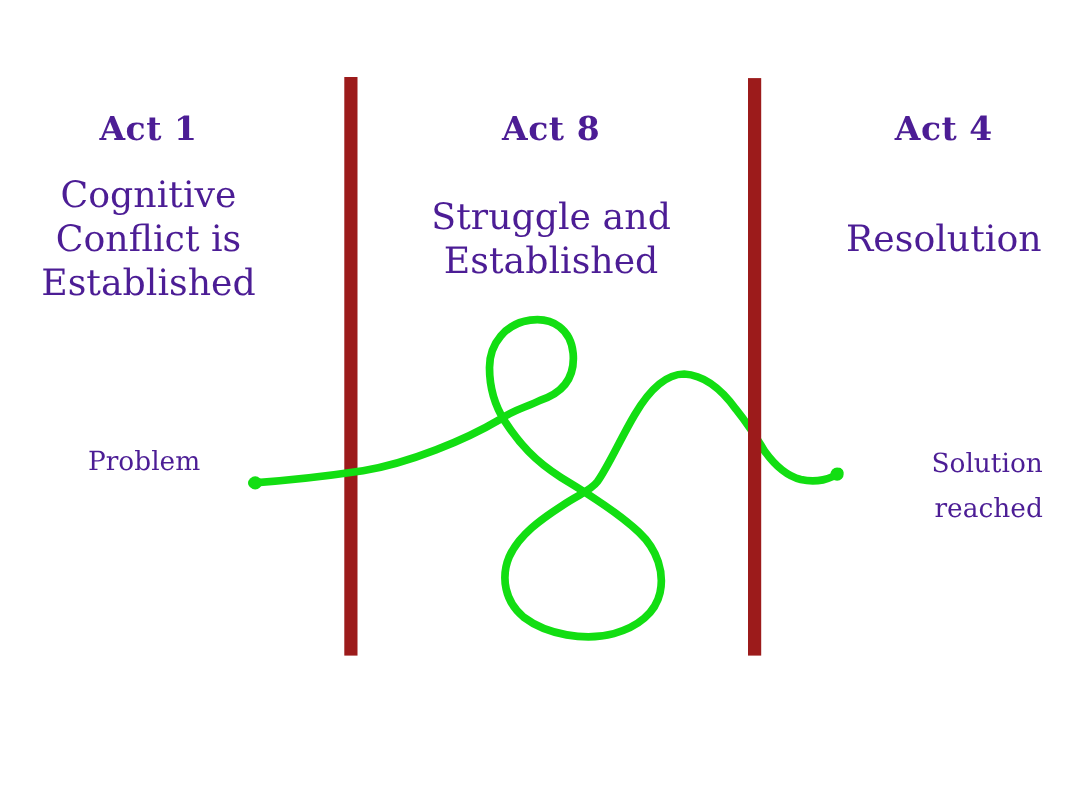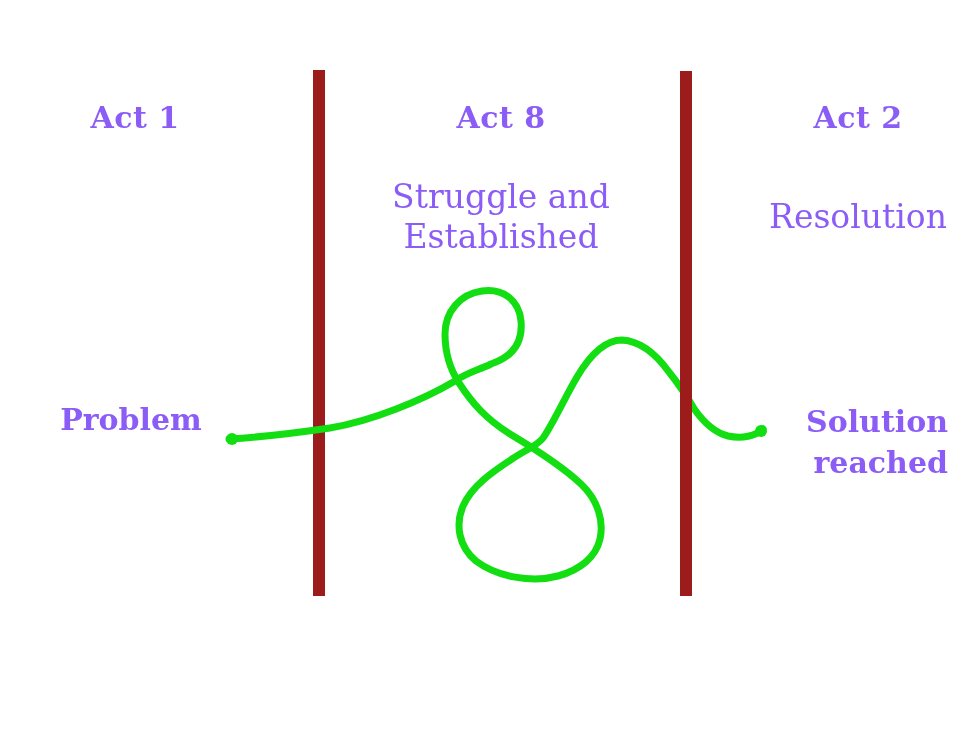--- a/index.html
+++ b/index.html
@@ -36,37 +36,36 @@
     font-size: 30px;
     font-weight: bold;
     line-height: 34px;
     letter-spacing: 0.5px;
   }
   .act-desc {
     font-size: 33px;
     line-height: 40px;
   }
   .endpoint-label {
-    font-size: 30px;
+    font-size: 24px;
     line-height: 41px;
-    font-weight: bold;
   }
   #act1-title { left: 35px;  width: 200px; top: 101px; }
   #act2-title { left: 391px; width: 220px; top: 101px; }
   #act3-title { left: 748px; width: 220px; top: 101px; }
   #act1-desc  { left: 35px;  width: 200px; top: 157px; }
   #act2-desc  { left: 391px; width: 220px; top: 177px; }
   #act3-desc  { left: 748px; width: 220px; top: 197px; text-align: center; }
   #problem-label  { left: 41px;  width: 180px; top: 399px; }
   #solution-label { left: 768px; width: 180px; top: 401px; text-align: right; }
 </style>
 </head>
 <body>
 
-<div id="slide" style="background-color: rgb(255, 255, 255); color: #8b5cf6;">
+<div id="slide" style="background-color: rgb(255, 255, 255); color: #4c1d95;">
 
   <div id="divider-1" class="divider" style="background-color: rgb(156, 27, 27);"></div>
   <div id="divider-2" class="divider" style="background-color: rgb(156, 27, 27);"></div>
 
   <svg id="squiggle-svg" width="975" height="732" viewBox="0 0 975 732">
     <path fill="none" stroke-width="7" stroke-linecap="round" stroke-linejoin="round" d="M 229 439
              C 262 437, 296 433, 330 428
              C 372 421, 423 400, 455 381
              C 468 372, 479 370, 491 364
              C 512 357, 523 343, 521 321
@@ -85,28 +84,33 @@
              C 590 355, 605 340, 622 340
              C 640 341, 656 354, 669 372
              C 677 382, 686 395, 695 410
              C 705 424, 716 433, 728 436
              C 742 439, 756 436, 763 429" stroke="#12de12"></path>
     <circle cx="232" cy="439" r="6" fill="#12de12"></circle>
     <circle cx="761" cy="431" r="6" fill="#12de12"></circle>
   </svg>
 
   <div id="act1-title" class="txt act-title">Act 1</div>
+  <div id="act1-desc" class="txt act-desc">
+    <div>Cognitive</div>
+    <div>Conflict is</div>
+    <div>Established</div>
+  </div>
 
   <div id="act2-title" class="txt act-title">Act 8</div>
   <div id="act2-desc" class="txt act-desc">
     <div>Struggle and</div>
     <div>Established</div>
   </div>
 
-  <div id="act3-title" class="txt act-title">Act 2</div>
+  <div id="act3-title" class="txt act-title">Act 4</div>
   <div id="act3-desc" class="txt act-desc">
     <div>Resolution</div>
   </div>
 
   <div id="problem-label" class="txt endpoint-label">
     <div>Problem</div>
   </div>
   <div id="solution-label" class="txt endpoint-label">
     <div>Solution</div>
     <div>reached</div>

